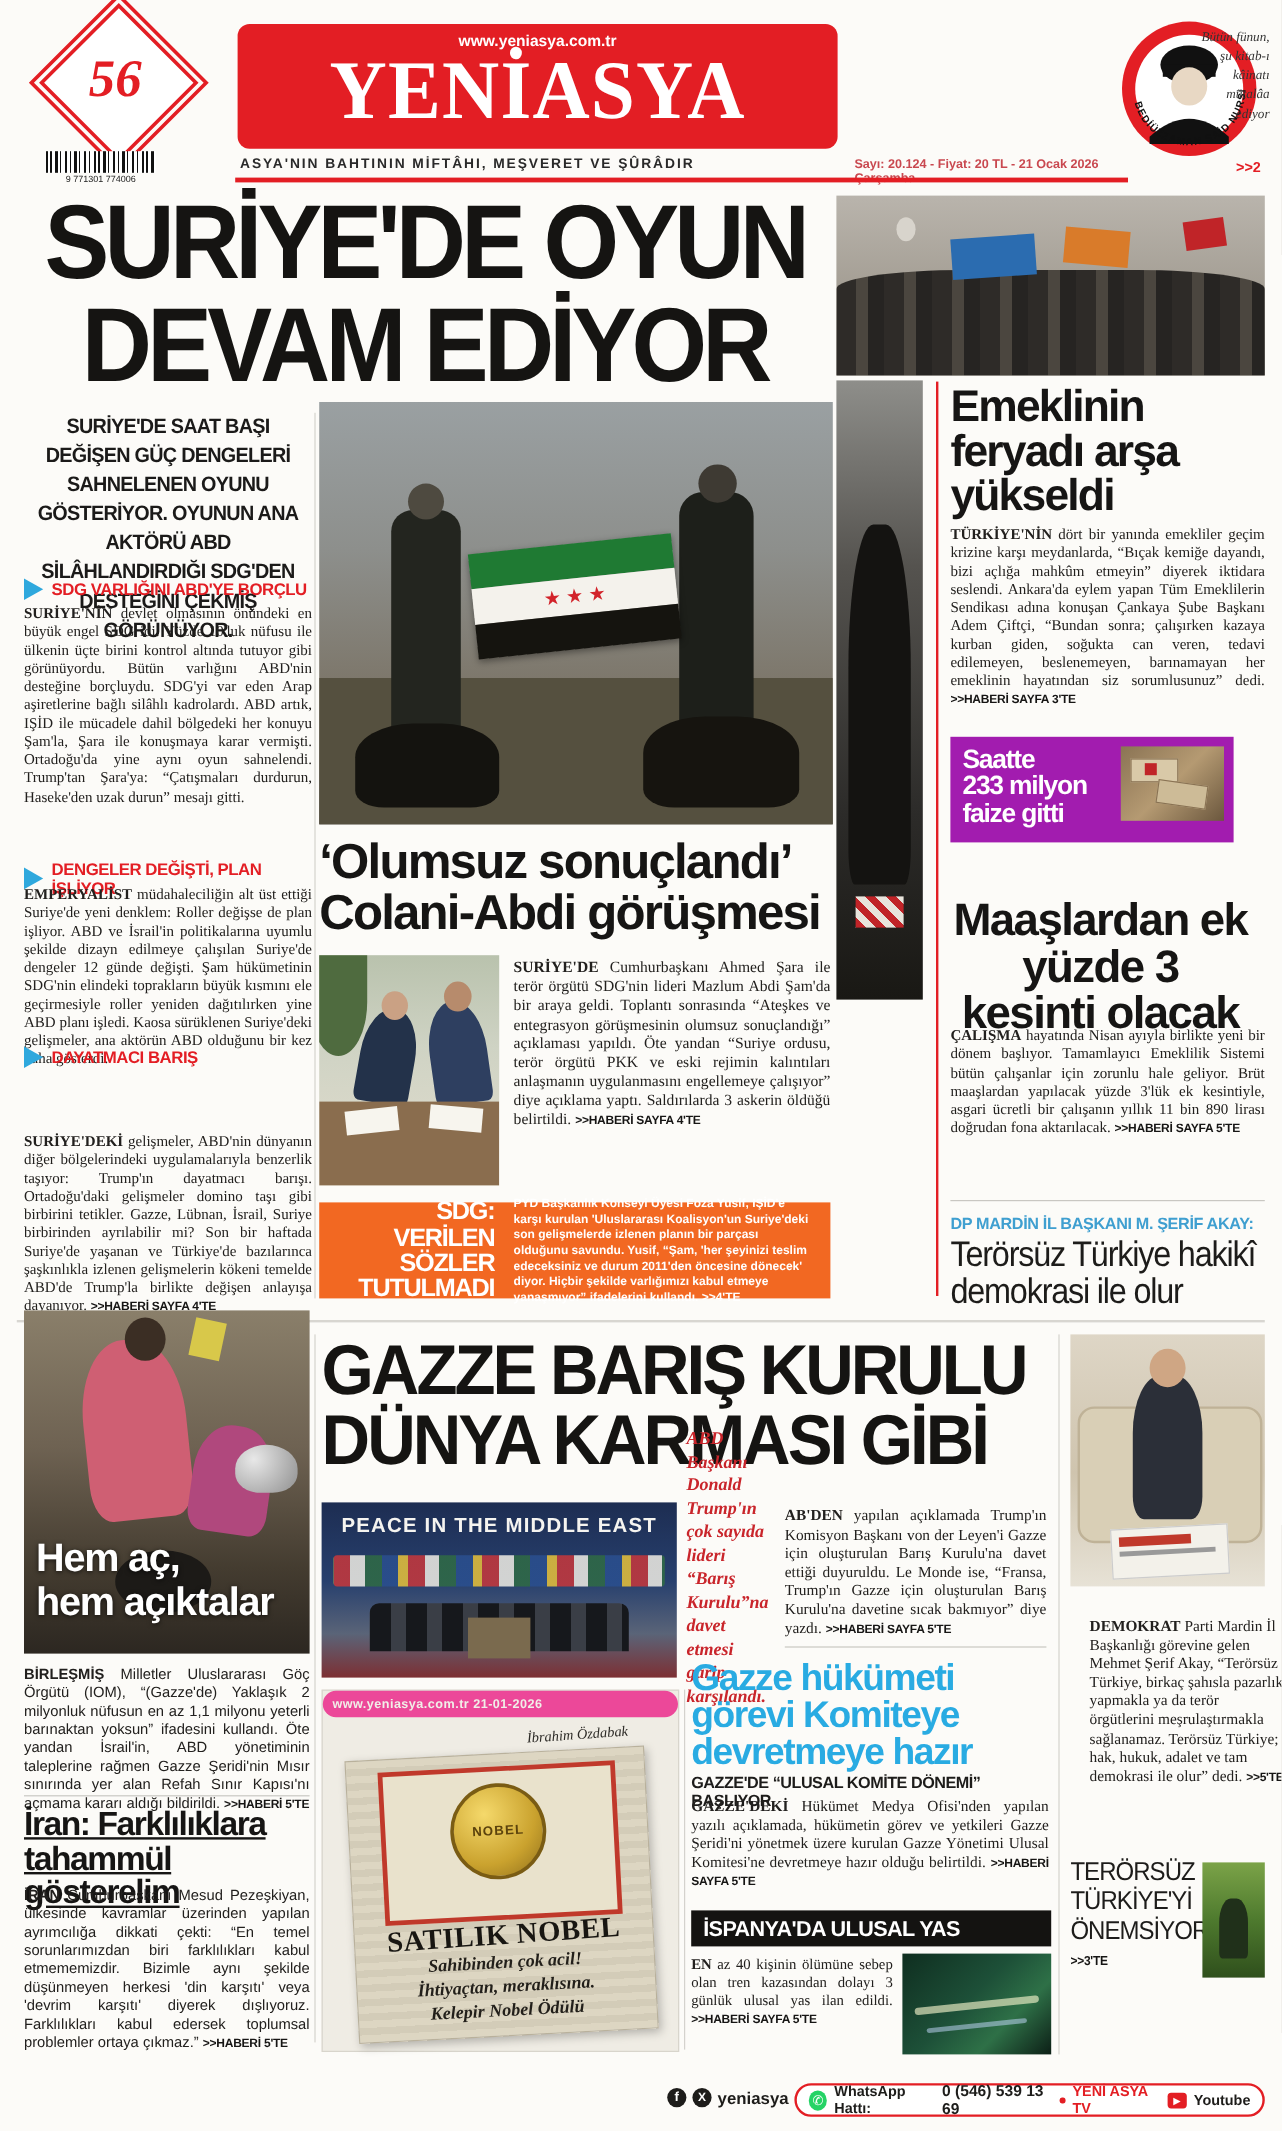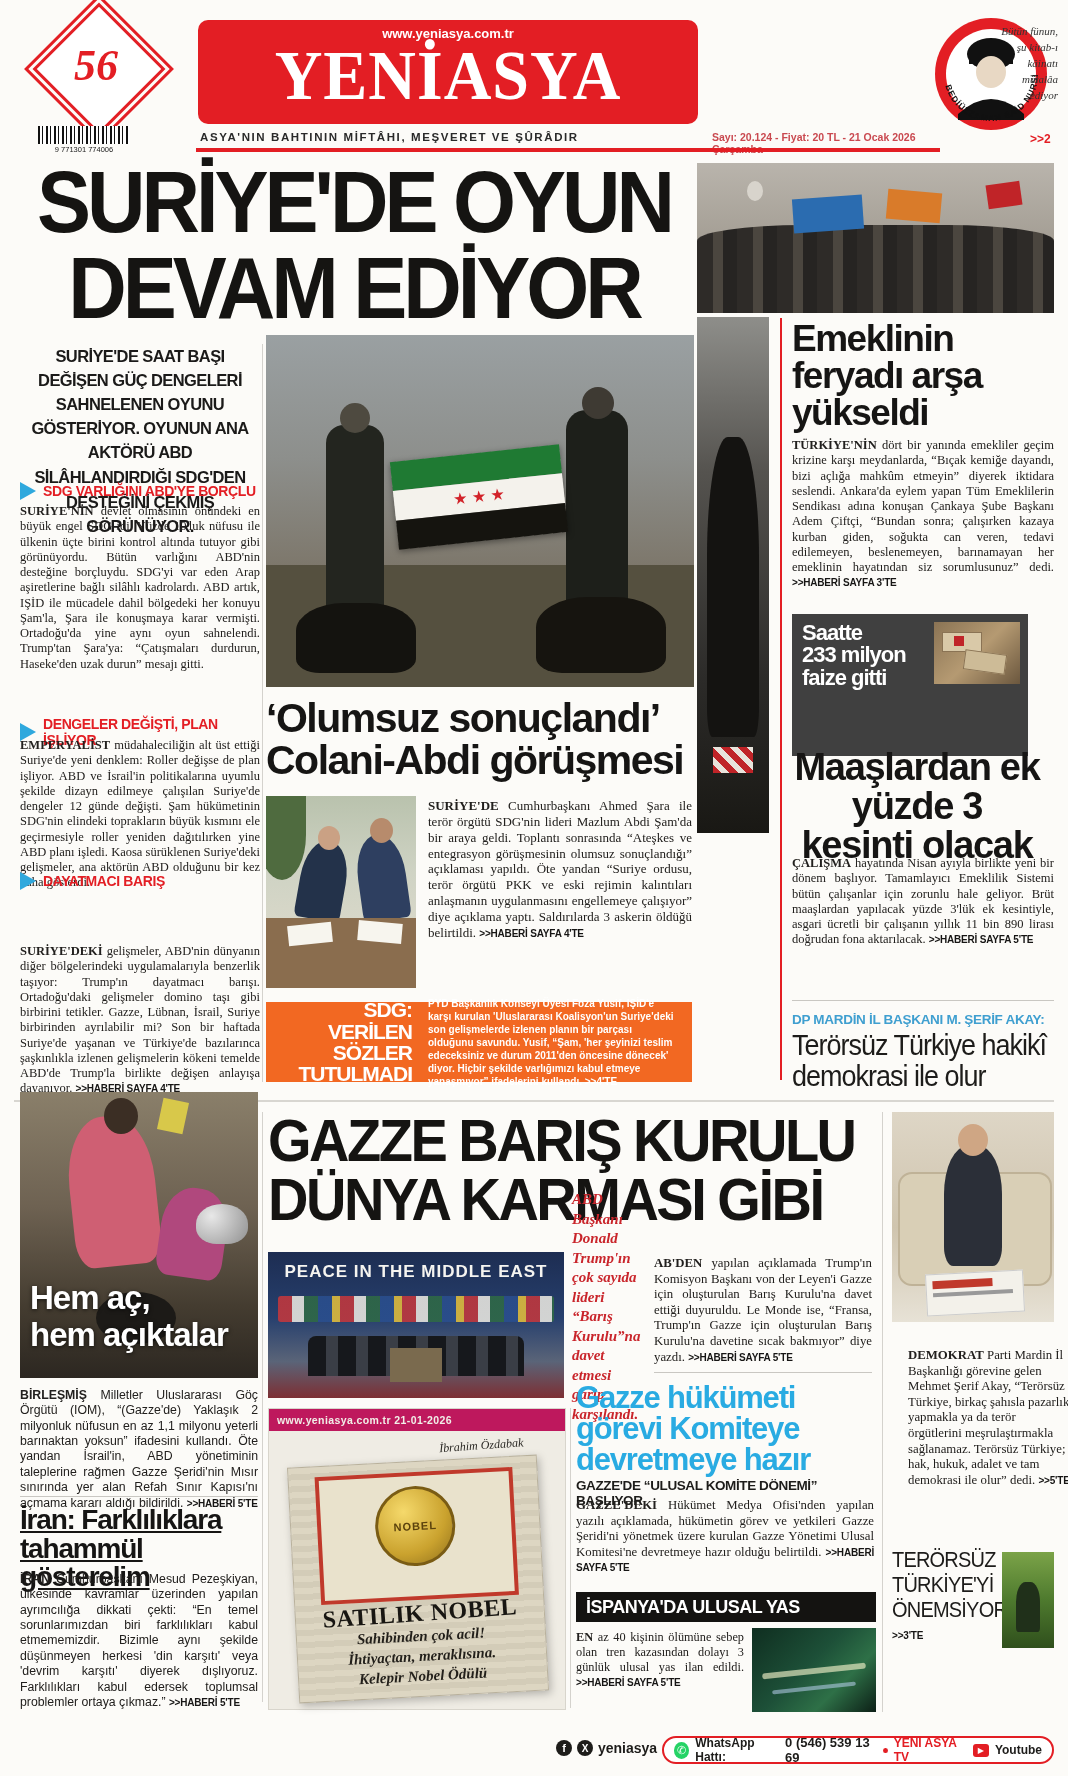--- a/index.html
+++ b/index.html
@@ -155,21 +155,21 @@
 
   <div class="redrule" style="left:780px;top:318px;height:762px;"></div>
 
   <div class="abs" style="left:792px;top:320px;width:262px;color:#161514;font-weight:bold;font-size:37px;line-height:1.0;letter-spacing:-1.5px;">Emeklinin feryadı arşa yükseldi</div>
   <p class="abs body-text" style="left:792px;top:438px;width:262px;margin:0;font-size:12.5px;">
     <span class="lead-word">TÜRKİYE'NİN</span>
     <span>dört bir yanında emekliler geçim krizine karşı meydanlarda, “Bıçak kemiğe dayandı, bizi açlığa mahkûm etmeyin” diyerek iktidara seslendi. Ankara'da eylem yapan Tüm Emeklilerin Sendikası adına konuşan Çankaya Şube Başkanı Adem Çiftçi, “Bundan sonra; çalışırken kazaya kurban giden, soğukta can veren, tedavi edilemeyen, beslenemeyen, barınamayan her emeklinin hayatından siz sorumlusunuz” dedi.</span>
     <span class="ref">&gt;&gt;HABERİ SAYFA 3'TE</span>
   </p>
 
-  <div class="abs" style="left:792px;top:614px;width:236px;height:142px;background:#404040;padding:16px 10px;box-sizing:border-box;">
+  <div class="abs" style="left:792px;top:614px;width:236px;height:88px;background:#a21caf;padding:16px 10px;box-sizing:border-box;">
     <div class="abs" style="left:10px;top:8px;width:128px;color:#fff;font-weight:bold;font-size:22px;line-height:1.02;letter-spacing:-1px;">
       <div>Saatte</div>
       <div>233 milyon</div>
       <div>faize gitti</div>
     </div>
     <div class="photo" style="left:142px;top:8px;width:86px;height:62px;background:linear-gradient(135deg,#8a7354 0%,#b59a72 50%,#6b573e 100%);">
       <div class="abs" style="left:8px;top:10px;width:38px;height:18px;background:#d9c9a8;border:1px solid #8a7354;"></div>
       <div class="abs" style="left:30px;top:30px;width:40px;height:18px;background:#cdbb97;border:1px solid #8a7354;transform:rotate(8deg);"></div>
       <div class="abs" style="left:20px;top:14px;width:10px;height:10px;background:#c02428;"></div>
     </div>
@@ -266,21 +266,21 @@
     <span class="lead-word">EN</span>
     <span>az 40 kişinin ölümüne sebep olan tren kazasından dolayı 3 günlük ulusal yas ilan edildi.</span>
     <span class="ref">&gt;&gt;HABERİ SAYFA 5'TE</span>
   </p>
   <div class="photo" style="left:752px;top:1628px;width:124px;height:84px;background:linear-gradient(135deg,#0f2e20 0%,#1d5038 45%,#2e7047 70%,#0c1f16 100%);">
     <div class="abs" style="left:10px;top:40px;width:104px;height:6px;background:rgba(240,240,200,0.65);transform:rotate(-6deg);border-radius:3px;"></div>
     <div class="abs" style="left:20px;top:58px;width:84px;height:4px;background:rgba(200,220,255,0.5);transform:rotate(-6deg);border-radius:3px;"></div>
   </div>
 
   <div class="abs" style="left:268px;top:1408px;width:296px;height:300px;background:#efece4;border:1px solid #d8d5cc;">
-    <div class="abs" style="left:0;top:0;width:100%;height:22px;background:#be185d;display:flex;align-items:center;">
+    <div class="abs" style="left:0;top:0;width:100%;height:22px;background:#ec4899;display:flex;align-items:center;border-radius:11px;">
       <span style="color:#f1efe8;font-size:10.5px;font-weight:bold;padding-left:8px;letter-spacing:0.4px;">www.yeniasya.com.tr 21-01-2026</span>
     </div>
     <div class="abs serif" style="left:170px;top:28px;width:120px;font-style:italic;font-size:12px;color:#2c2a26;transform:rotate(-4deg);">İbrahim Özdabak</div>
     <div class="abs" style="left:24px;top:52px;width:248px;height:234px;background:repeating-linear-gradient(0deg,#ddd6c2 0 6px,#d3ccb8 6px 12px);transform:rotate(-3deg);box-shadow:2px 3px 8px rgba(0,0,0,0.25);border:1px solid #b9b19c;">
       <div class="abs" style="left:26px;top:10px;width:190px;height:120px;border:4px solid #c0392b;background:#e9e2cc;"></div>
       <div class="abs" style="left:84px;top:24px;width:74px;height:74px;border-radius:50%;background:radial-gradient(circle at 35% 30%,#f5d96b,#caa22e 60%,#8f6f1c);border:3px solid #7a5c14;display:flex;align-items:center;justify-content:center;">
         <span style="font-size:11px;font-weight:bold;color:#5c430d;letter-spacing:1px;">NOBEL</span>
       </div>
       <div class="abs serif" style="left:0;top:138px;width:100%;text-align:center;font-weight:bold;font-size:24px;color:#181612;letter-spacing:0.5px;transform:rotate(-1deg);">SATILIK NOBEL</div>
       <div class="abs serif" style="left:0;top:166px;width:100%;text-align:center;font-style:italic;font-weight:bold;font-size:15px;color:#221f1a;">Sahibinden çok acil!</div>

